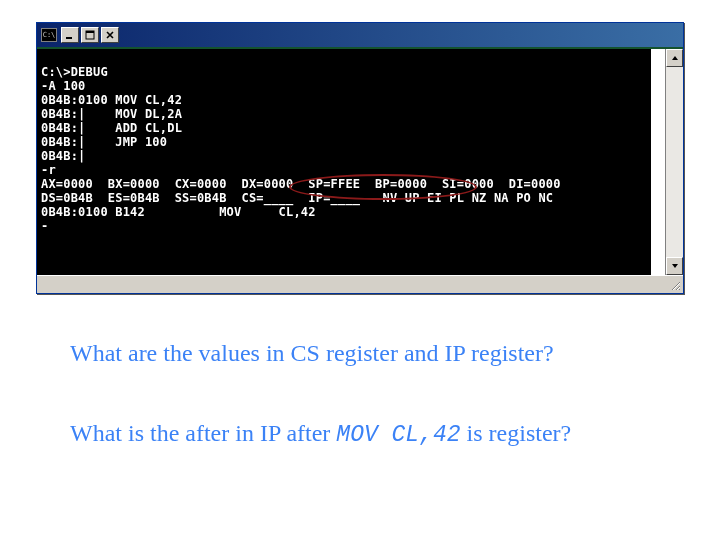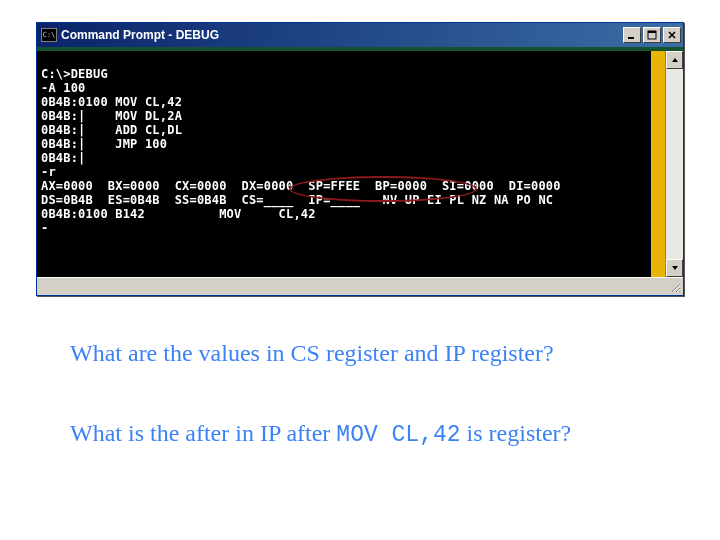--- a/index.html
+++ b/index.html
@@ -62,22 +62,22 @@
     align-items: center;
     justify-content: center;
     font-family: Arial, sans-serif;
     font-size: 10px;
     color: #000;
     font-weight: bold;
   }
   .win-btn svg { display:block; }
   .client {
     display: flex;
-    background: #eab308;
-    border-top: 4px solid #14532d;
+    background: #ffffff;
+    border-top: 2px solid #14532d;
     gap: 14px;
   }
   .console {
     flex: 1;
     background: #000000;
     color: #ffffff;
     font-family: "Lucida Console", Consolas, monospace;
     font-size: 12px;
     font-weight: bold;
     line-height: 14px;
@@ -131,31 +131,30 @@
   .resize-grip svg { display:block; }
   .question-block {
     position: absolute;
     left: 70px;
     font-size: 24px;
     color: #3b82f6;
     font-family: "Times New Roman", Times, serif;
   }
   .q1 { top: 340px; }
   .q2 { top: 420px; }
-  .mono { font-family: "Courier New", Courier, monospace; font-size: 23px; }
+  .mono { font-family: "Courier New", Courier, monospace; font-size: 23px; font-style: italic; }
 </style>
 </head>
 <body>
 
 <div class="window">
   <div class="titlebar">
     <div class="sys-icon">
         <span>C:\</span>
       </div>
-    <div class="title-text">Command Prompt - DEBUG</div>
     <div class="win-buttons">
       <div class="win-btn">
         <svg width="10" height="10" viewBox="0 0 10 10">
             <rect x="1" y="7" width="6" height="2" fill="#000"></rect>
           </svg>
       </div>
       <div class="win-btn">
         <svg width="10" height="10" viewBox="0 0 10 10">
             <rect x="1" y="1" width="8" height="8" fill="none" stroke="#000" stroke-width="1"></rect>
             <rect x="1" y="1" width="8" height="2" fill="#000"></rect>

